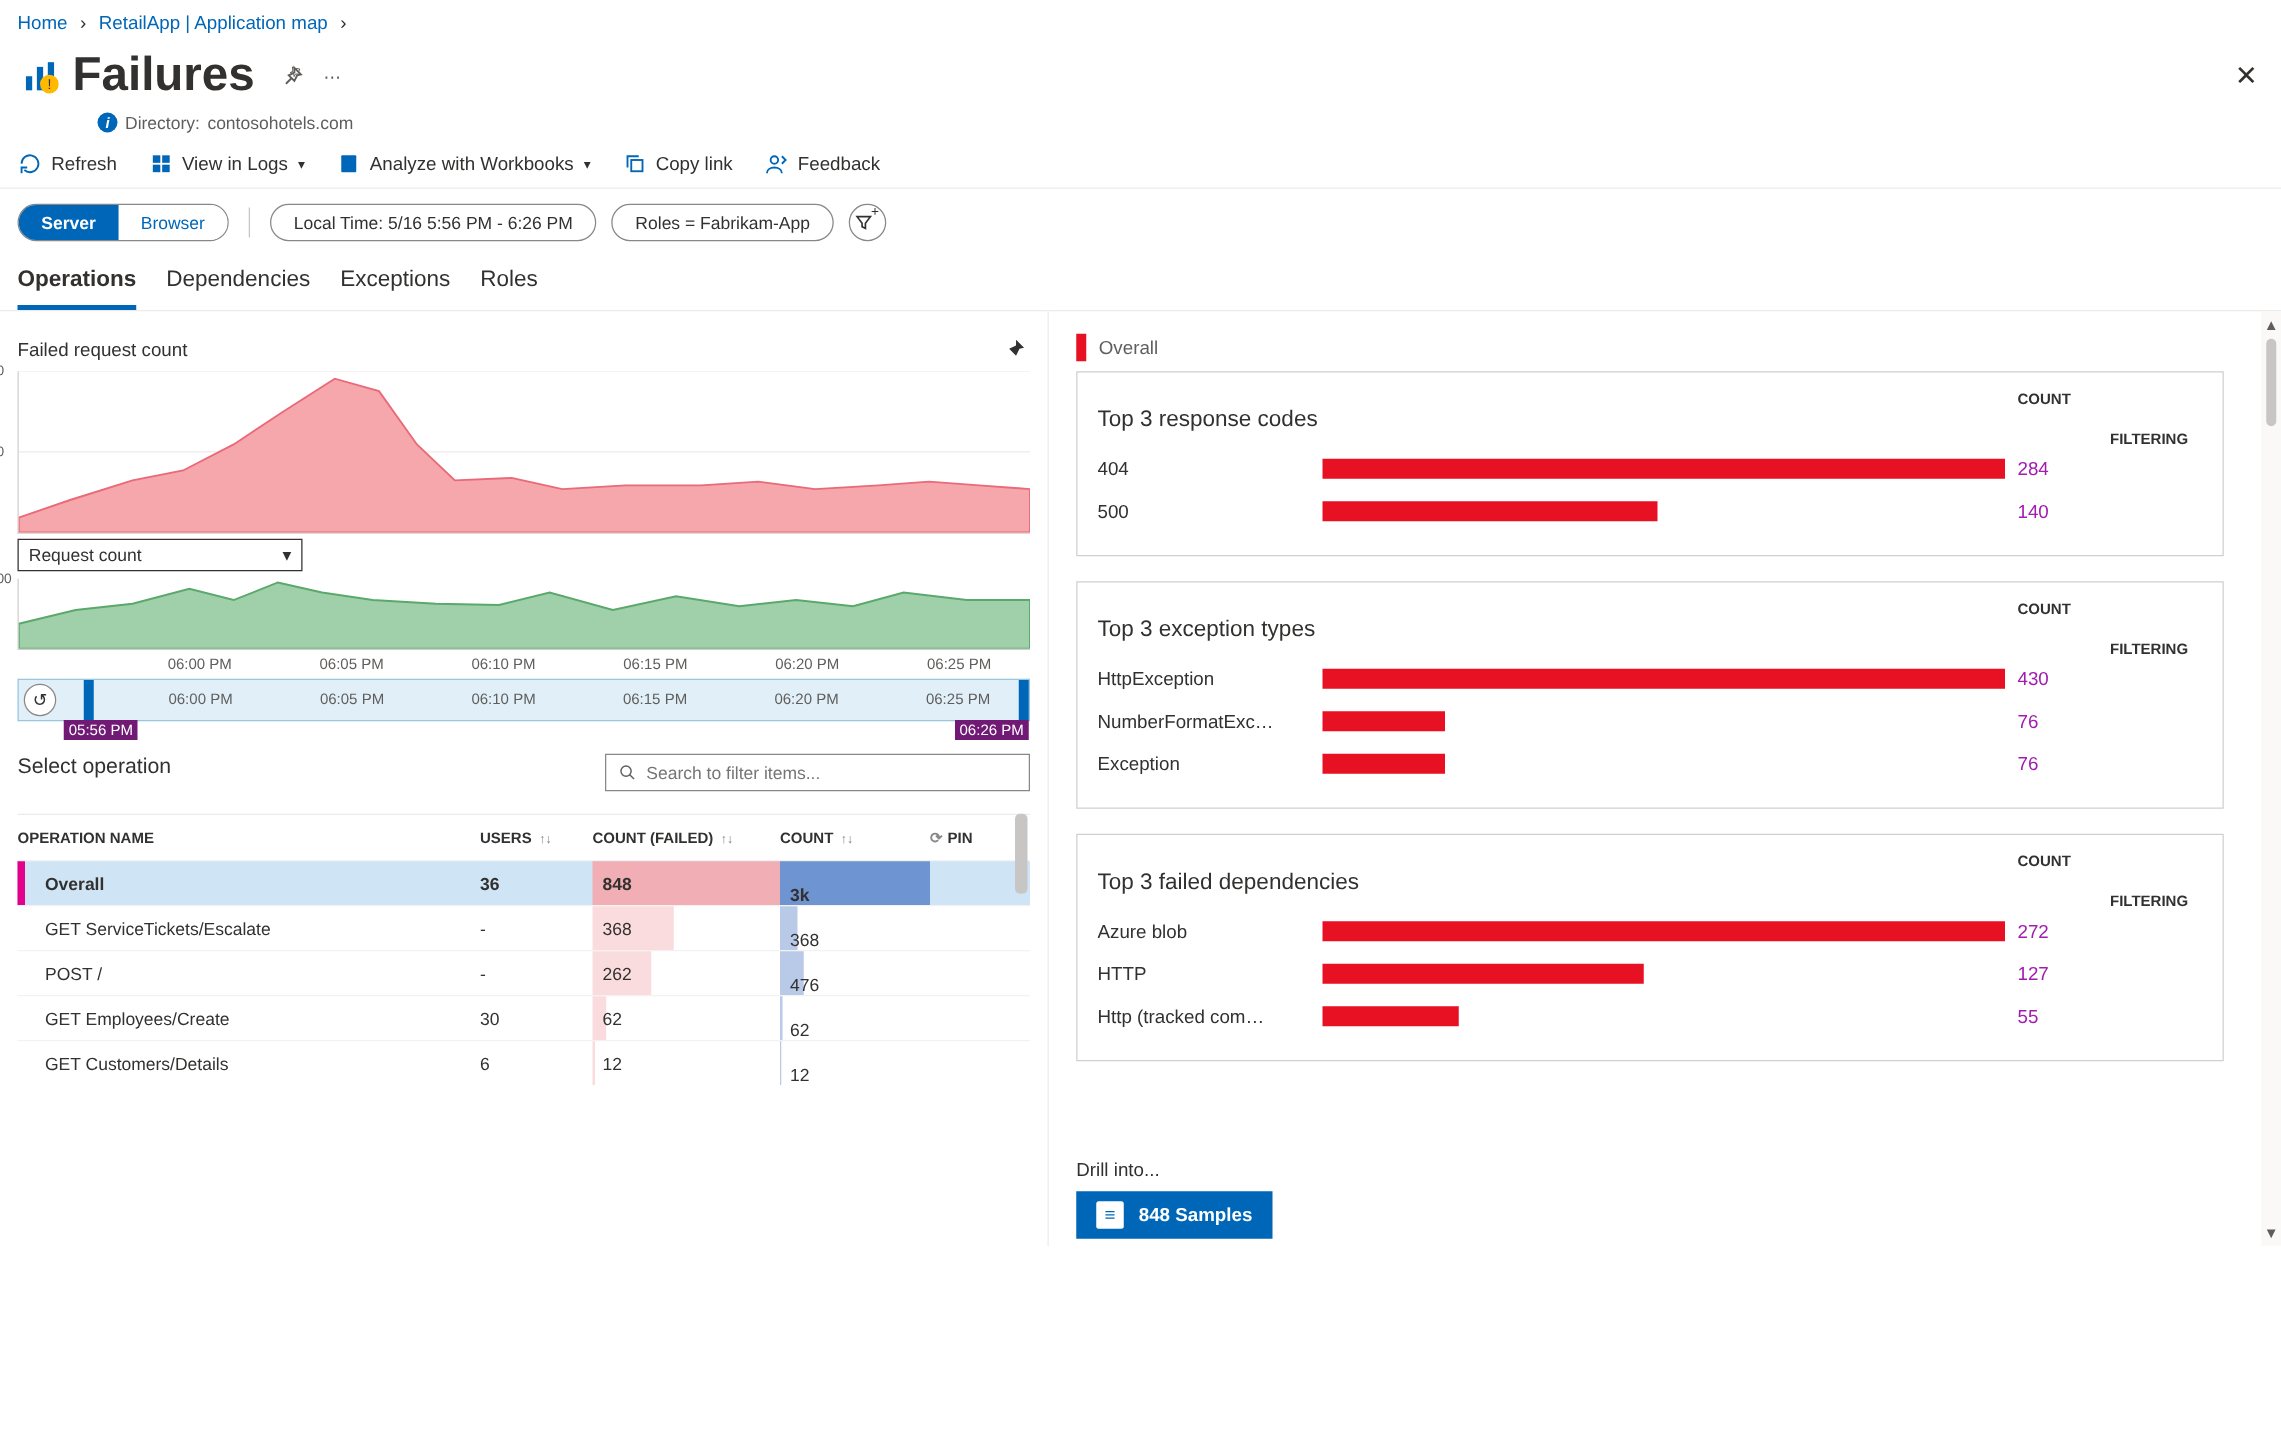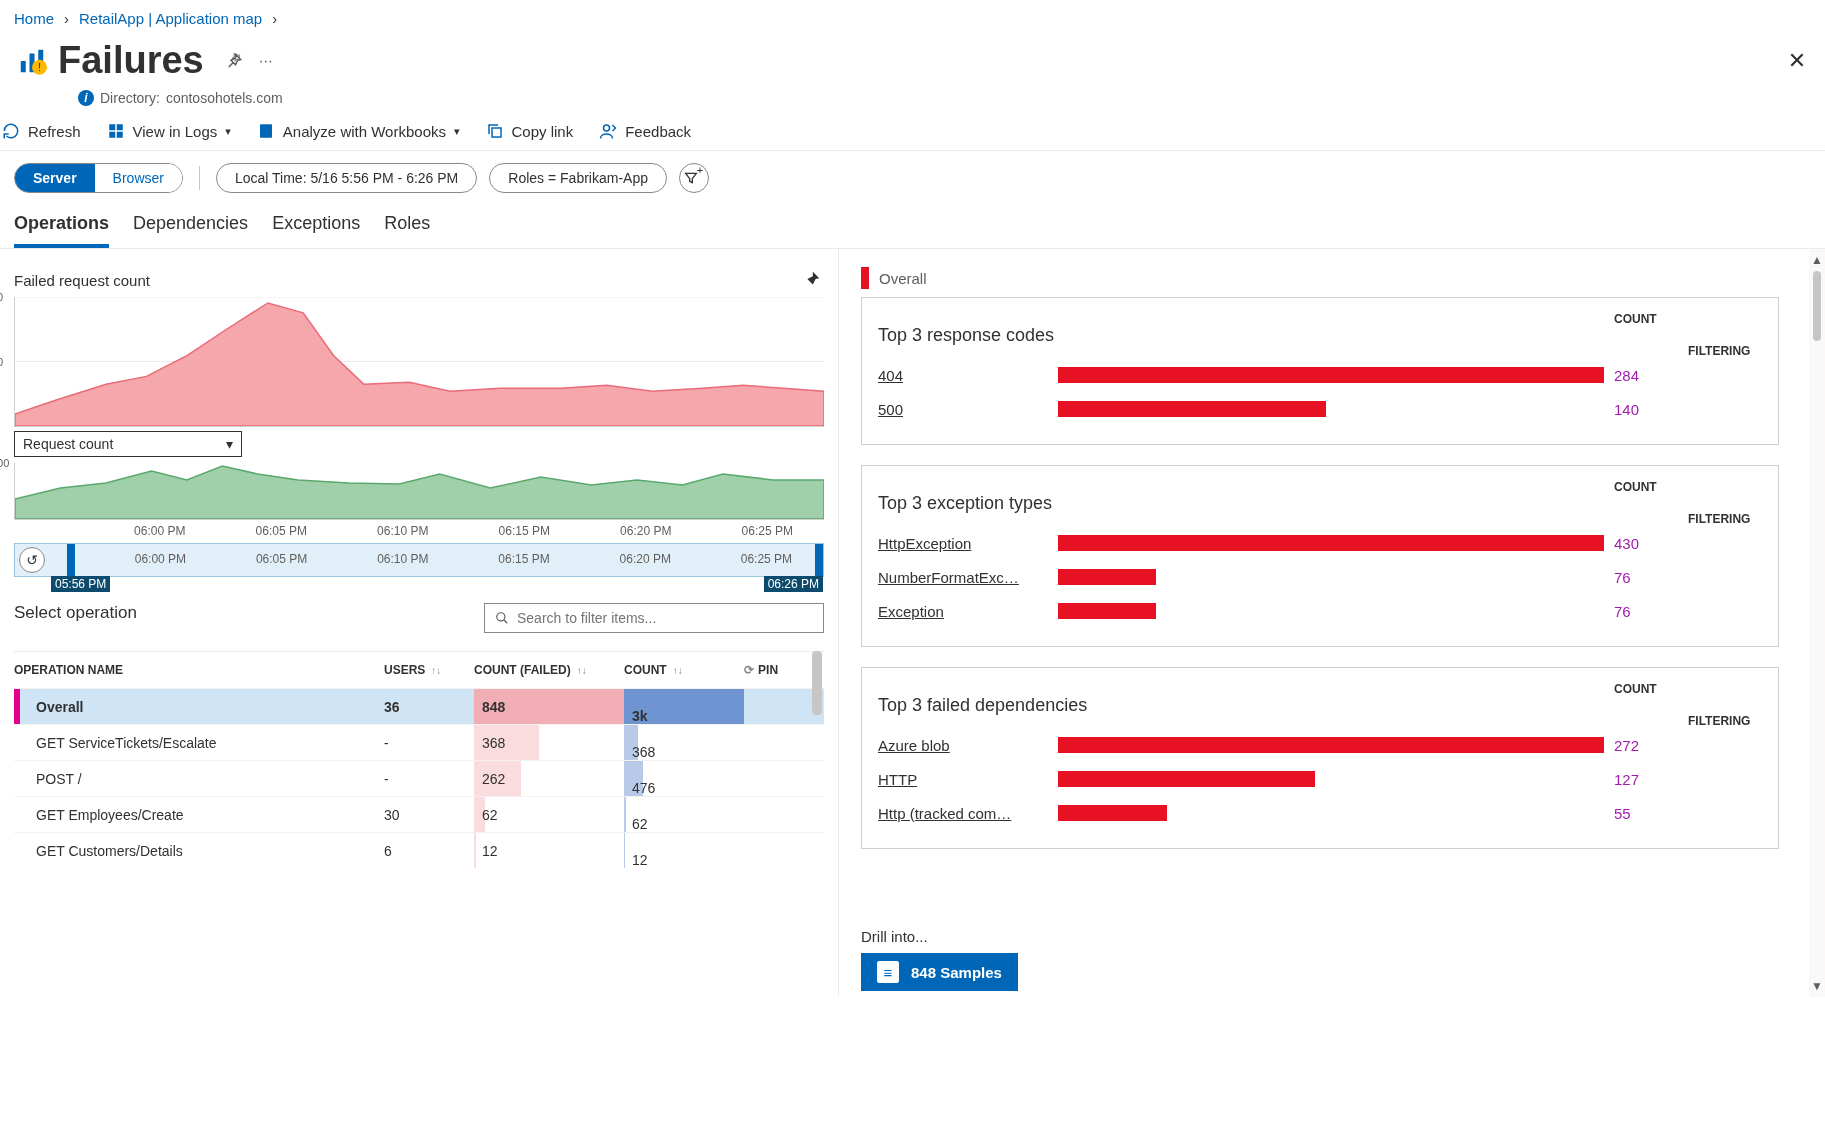--- a/index.html
+++ b/index.html
@@ -16,21 +16,21 @@
   .header { display: flex; align-items: center; padding: 2px 14px 8px 14px; }
   .header .icon { width: 36px; height: 36px; display: flex; align-items: center; justify-content: center; margin-right: 8px; }
   .header h1 { font-size: 38px; font-weight: 600; margin-right: 18px; }
   .header .pin, .header .more { width: 24px; height: 24px; display: flex; align-items: center; justify-content: center; color: #605e5c; margin-right: 8px; cursor: pointer; }
   .header .close { margin-left: auto; width: 28px; height: 28px; display:flex; align-items:center; justify-content:center; cursor:pointer; font-size:22px; color:#323130;}
 
   .subheader { display: flex; align-items: center; gap: 6px; padding: 0 14px 8px 78px; color:#605e5c; font-size:14px;}
   .subheader .info { width:16px; height:16px; border-radius:50%; background:#0067b8; color:#fff; display:inline-flex; align-items:center; justify-content:center; font-style:italic; font-size:12px; font-weight:bold;}
 
   
-  .toolbar { display: flex; align-items:center; gap: 26px; padding: 8px 14px 10px 2px; border-bottom: 1px solid #edebe9; }
+  .toolbar { display: flex; align-items:center; gap: 26px; padding: 8px 14px 10px 15px; border-bottom: 1px solid #edebe9; }
   .tbtn { display:flex; align-items:center; gap:8px; cursor:pointer; color:#323130; font-size:15px;}
   .tbtn svg { color:#0067b8; }
   .tbtn .chev { font-size:11px; color:#323130; }
 
   
   .filters { display:flex; align-items:center; gap:12px; padding: 12px 14px 10px 14px; }
   .seg { display:flex; border:1px solid #8a8886; border-radius:18px; overflow:hidden; height:30px;}
   .seg button { border:none; background:#fff; padding:0 18px; font-size:14px; cursor:pointer; color:#0067b8;}
   .seg button.active { background:#0067b8; color:#fff; font-weight:600;}
   .vsep { width:1px; height:24px; background:#c8c6c4; margin:0 4px;}
@@ -63,21 +63,21 @@
 
   .chart-green { position:relative; height:56px; border-left:1px solid #d2d0ce;  margin-top:6px;}
 
   .timeaxis { position:relative; height:22px; border-top:1px solid #d2d0ce; font-size:12px; color:#605e5c;}
   .timeaxis span { position:absolute; top:4px; transform:translateX(-50%);}
 
   .brush { position:relative; height:34px; background:#e1f0f8; border:1px solid #9bc6e0; margin-top:2px;}
   .brush .histbtn { position:absolute; left:4px; top:3px; width:26px; height:26px; border:1px solid #8a8886; border-radius:50%; display:flex; align-items:center; justify-content:center; background:#fff; font-size:14px;}
   .brush .ticks span { position:absolute; top:8px; font-size:12px; color:#605e5c; transform:translateX(-50%);}
   .brush-handle { position:absolute; top:0; width:8px; height:100%; background:#0067b8;}
-  .brush-label { position:absolute; top:100%; background:#0c4a6e; color:#fff; font-size:12px; padding:1px 4px; white-space:nowrap;}
+  .brush-label { position:absolute; top:100%; background:#701a75; color:#fff; font-size:12px; padding:1px 4px; white-space:nowrap;}
 
   
   .ops-head { display:flex; align-items:flex-start; justify-content:space-between; margin-top:26px;gap:48px; }
   .ops-head h3 { font-size:17px; font-weight:400; }
   .search { display:flex; align-items:center; gap:8px; border:1px solid #8a8886; width:340px; height:30px; padding:0 10px; color:#605e5c; font-size:14px;}
   .search svg { color:#605e5c;}
 
   .ops-table { margin-top:18px; border-top:1px solid #edebe9; }
   .ops-hrow, .ops-row { display:grid; grid-template-columns: 370px 90px 150px 120px 50px; align-items:center; height:36px; font-size:14px; }
   .ops-hrow { font-size:12px; font-weight:700; color:#323130; }
@@ -102,21 +102,21 @@
   .overall-tag { display:flex; align-items:center; gap:10px; margin-bottom:8px;}
   .overall-tag .bar { width:8px; height:22px; background:#e81123;}
   .overall-tag span { color:#605e5c; font-size:15px;}
 
   .card { border:1px solid #d2d0ce; padding:14px 16px 18px 16px; margin-bottom:20px; }
   .card h4 { font-size:18px; font-weight:400; margin-bottom:12px;}
   .card .chead { display:flex; font-size:12px; font-weight:700; color:#323130; }
   .card .chead .count { width:74px; text-align:left;}
   .card .chead .filter { width:74px; text-align:left;margin-top:32px;}
   .card .row { display:flex; align-items:center; height:34px; font-size:15px;}
-  .card .row .lbl { width:180px; white-space:nowrap; overflow:hidden; text-overflow:ellipsis;text-decoration:underline;}
+  .card .row .lbl { width:180px; white-space:nowrap; overflow:hidden; text-overflow:ellipsis;}
   .card .row .barcol { flex:1; padding-right:10px;}
   .card .row .barcol .b { height:16px; background:#e81123;}
   .card .row .count { width:74px; }
   .card .row .count a { color:#a21caf;}
   .card .row .filter { width:74px;}
 
   .drill { position:absolute; bottom:6px; left:22px; right:30px; }
   .drill h5 { font-size:15px; font-weight:400; margin-bottom:8px; color:#323130;}
   .drill-btn { display:inline-flex; align-items:center; gap:12px; background:#0067b8; color:#fff; padding:8px 16px; font-size:15px; font-weight:600; cursor:pointer;}
   .drill-btn .ic { width:22px; height:22px; background:#fff; color:#0067b8; display:flex; align-items:center; justify-content:center; font-weight:bold; border-radius:2px;}

